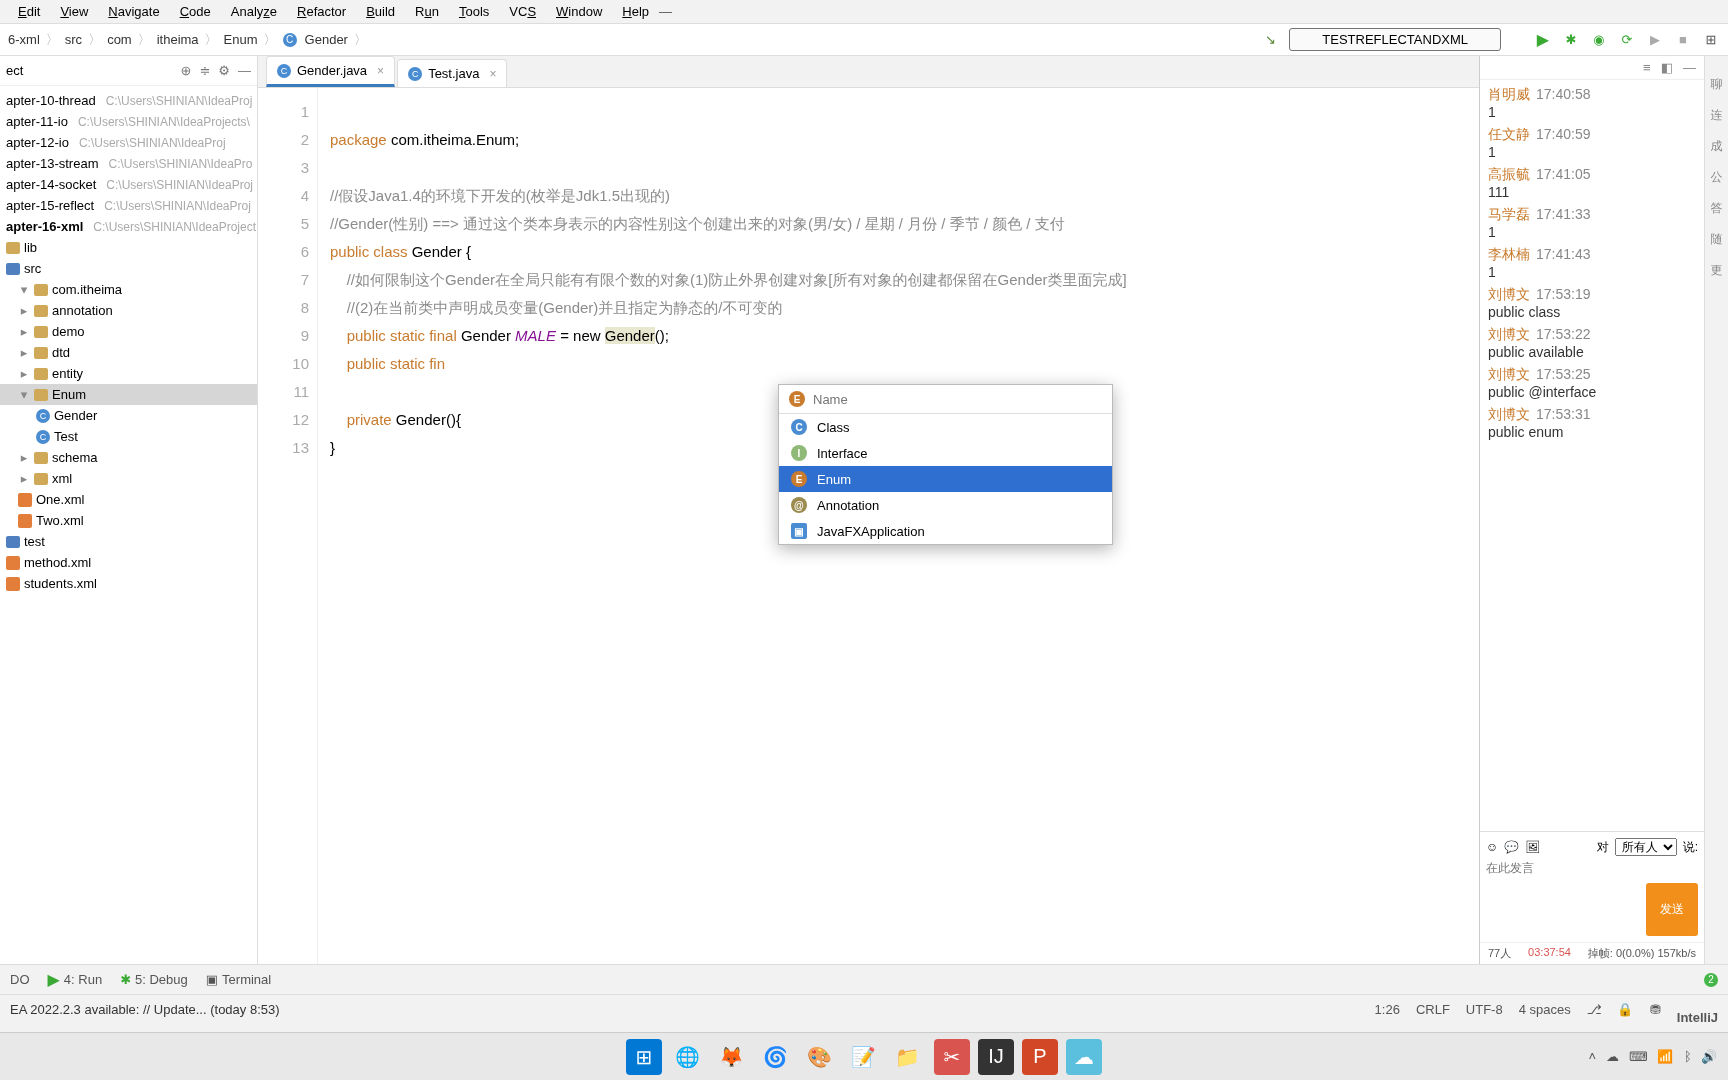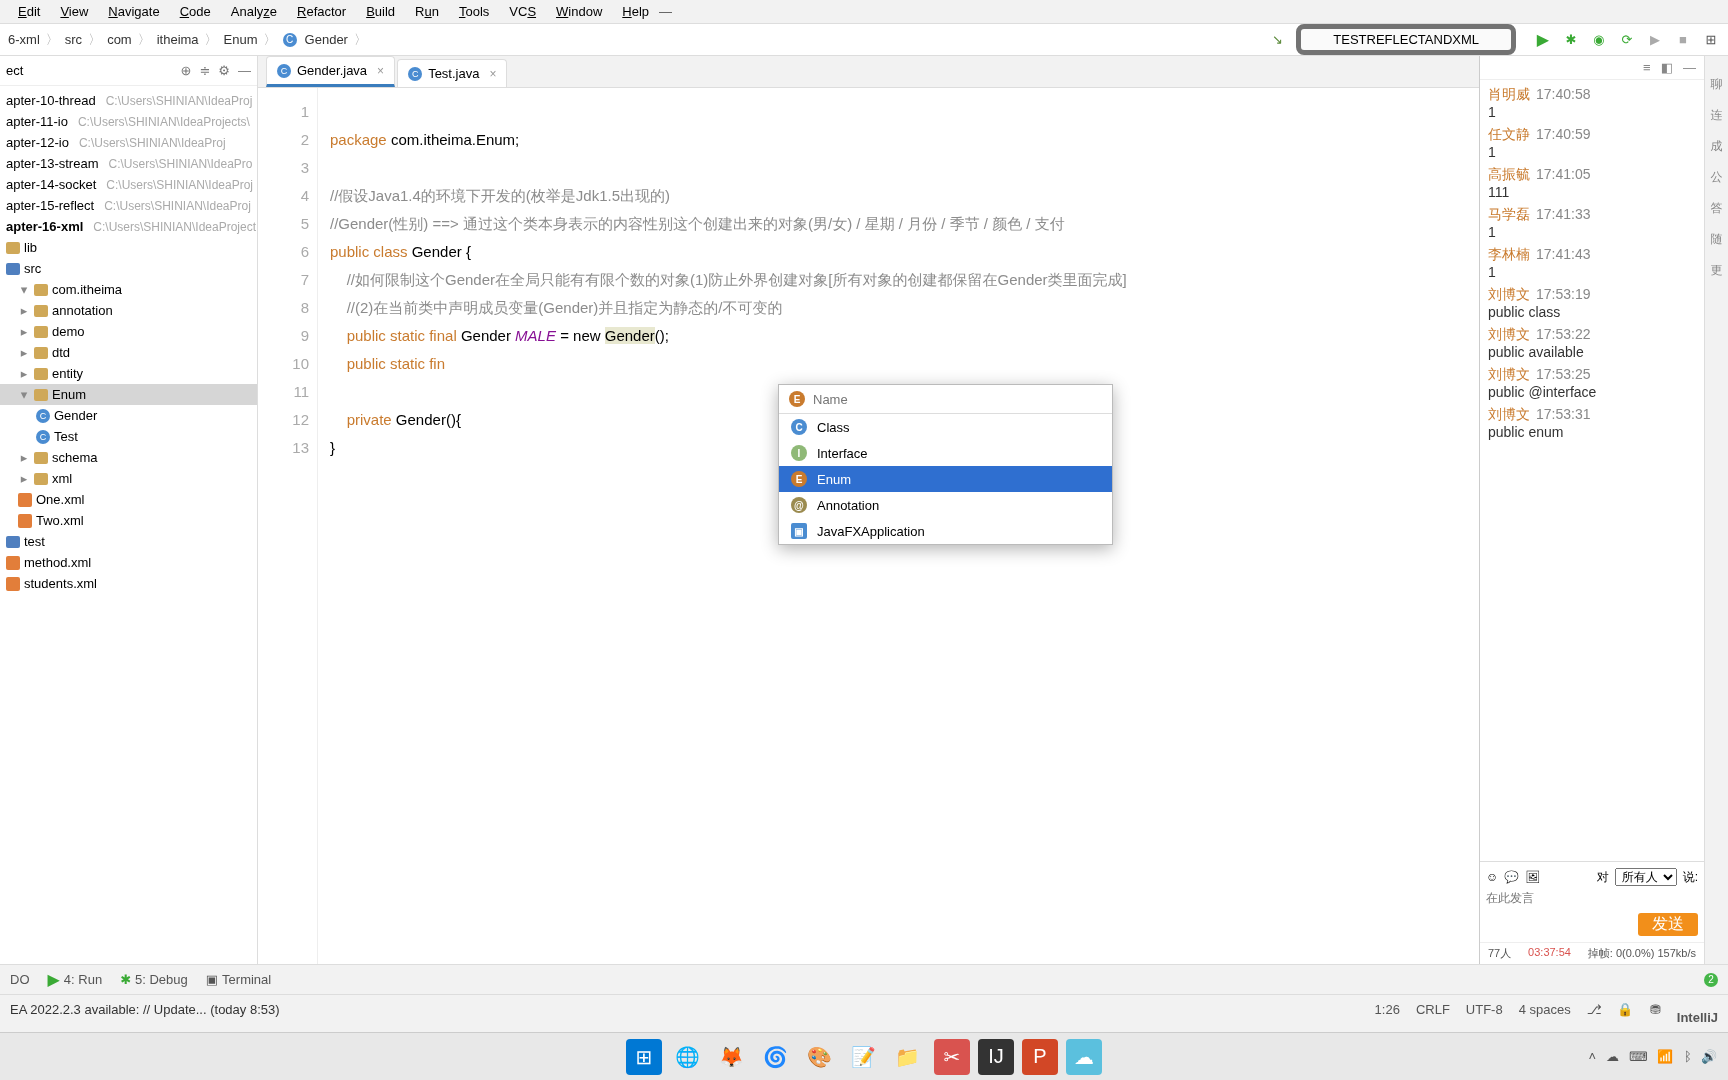--- a/index.html
+++ b/index.html
@@ -11,21 +11,21 @@
 .menubar .menu-item u { text-decoration: underline; }
 .title-center { flex: 1; text-align: center; color: #888; }
 .window-btns { display: flex; gap: 16px; padding-right: 8px; color: #555; }
 
 
 .breadrow { height: 32px; background: #fff; border-bottom: 1px solid #ddd; display: flex; align-items: center; padding: 0 8px; }
 .breadcrumbs { display: flex; align-items: center; gap: 4px; color: #333; flex: 1; }
 .breadcrumbs .sep { color: #aaa; padding: 0 2px; }
 .crumbicon { display: inline-block; width: 14px; height: 14px; border-radius: 50%; background: #4a8cd1; color: #fff; font-size: 10px; text-align: center; line-height: 14px; margin-right: 4px; }
 .toolbar-right { display: flex; align-items: center; gap: 10px; }
-.runconfig { padding: 3px 32px; border: 5px solid #737373; background: #fafafa; border-radius: 8px; margin-right: 8px; font-weight: 500; }
+.runconfig { padding: 3px 32px; border: 1px solid #737373; background: #fafafa; border-radius: 3px; margin-right: 23px; font-weight: 500; }
 .tbicon { width: 18px; height: 18px; display: flex; align-items: center; justify-content: center; }
 .green-play { color: #3aaa35; font-size: 16px; }
 
 
 .main { display: flex; height: calc(100% - 32px - 32px - 30px - 30px - 48px); }
 
 
 .project { width: 258px; background: #fff; border-right: 1px solid #ddd; display: flex; flex-direction: column; }
 .project-header { height: 30px; display: flex; align-items: center; padding: 0 6px; border-bottom: 1px solid #eee; justify-content: space-between; }
 .proj-title { font-weight: 500; }
@@ -76,21 +76,21 @@
 .chat-body { flex: 1; overflow: auto; padding: 6px 8px; font-family: Consolas, monospace; font-size: 14px; }
 .chat-msg { margin-bottom: 6px; }
 .chat-name { color: #c97b2e; }
 .chat-time { color: #888; margin-left: 6px; }
 .chat-text { color: #333; }
 .chat-input { border-top: 1px solid #ddd; padding: 6px; }
 .chat-ctrls { display: flex; align-items: center; gap: 6px; margin-bottom: 4px; font-size: 12px; }
 .chat-ctrls select { font-size: 12px; padding: 0 2px; }
 .chat-text-input { width: 100%; border: none; outline: none; color: #999; font-size: 12px; }
 .chat-send { text-align: right; margin-top: 8px; }
-.chat-send button { background: #f28f1a; border: none; color: #fff; padding: 1px 14px; border-radius: 3px; font-size: 16px; }
+.chat-send button { background: #f28f1a; border: none; color: #fff; padding: 18px 14px; border-radius: 3px; font-size: 12px; }
 .chat-status { font-size: 11px; color: #555; padding: 3px 8px; border-top: 1px solid #eee; display: flex; justify-content: space-between; }
 
 
 .tool-windows { height: 30px; background: #f2f2f2; border-top: 1px solid #ddd; display: flex; align-items: center; padding: 0 10px; gap: 18px; }
 .tool-windows .tw-item { display: flex; align-items: center; gap: 4px; color: #555; }
 .tw-dot { width: 14px; height: 14px; border-radius: 50%; background: #45b649; color: #fff; font-size: 10px; text-align: center; line-height: 14px; }
 .statusbar { height: 30px; background: #f2f2f2; border-top: 1px solid #ddd; display: flex; align-items: center; padding: 0 10px; justify-content: space-between; }
 .statusbar .left { color: #333; }
 .statusbar .right { display: flex; gap: 16px; color: #555; align-items: center; }
 

